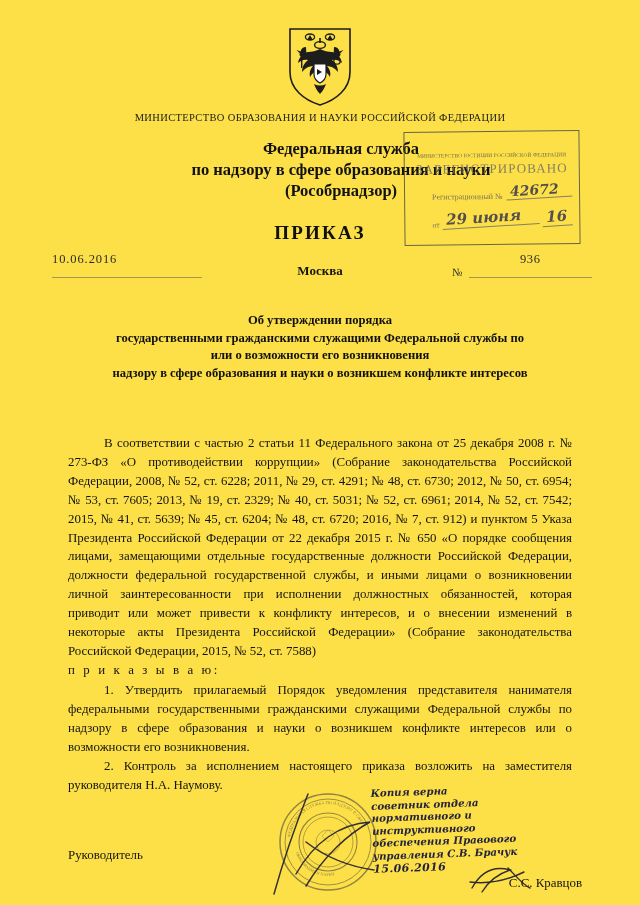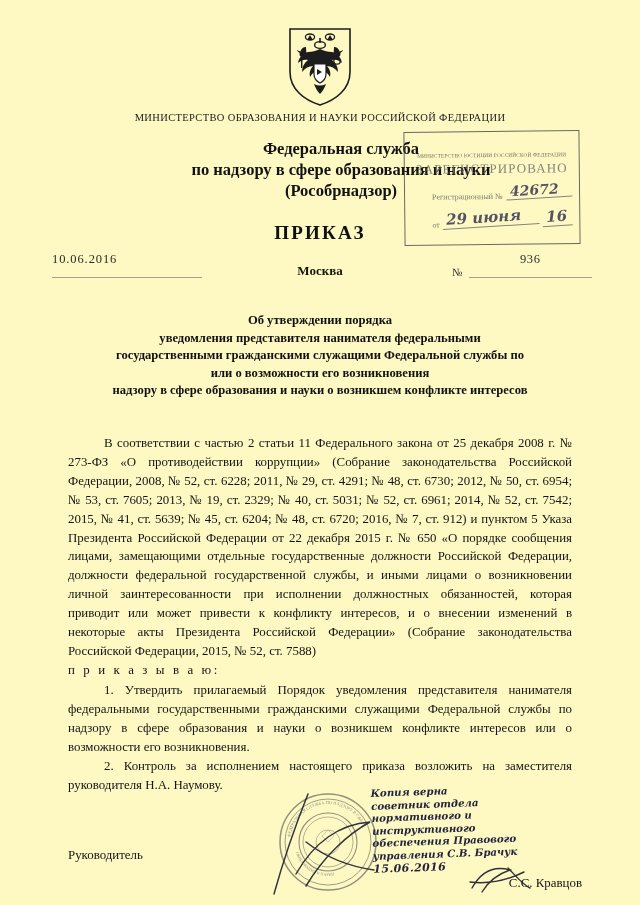--- a/index.html
+++ b/index.html
@@ -4,21 +4,21 @@
 <style>
   html, body {
     margin: 0;
     padding: 0;
     background: #ffffff;
   }
   .page {
     position: relative;
     width: 640px;
     height: 905px;
-    background: #fef9c3;
+    background: #fde047;
     font-family: "Liberation Serif", "DejaVu Serif", serif;
     color: #1b1b1b;
     overflow: hidden;
   }
 
   
   .emblem {
     position: absolute;
     left: 0;
     right: 0;
@@ -329,21 +329,20 @@
 
   <div class="meta-date">10.06.2016</div>
   <div class="meta-city">Москва</div>
   <div class="meta-number">
     <span class="nsign">№</span>
     <span class="nval">936</span>
   </div>
 
   <div class="subject">
     <span class="ln">Об утверждении порядка</span>
-    <span class="ln">уведомления  представителя нанимателя федеральными</span>
     <span class="ln">государственными гражданскими служащими Федеральной службы по</span>
     <span class="ln">или о возможности его возникновения</span>
     <span class="ln">надзору в сфере образования и науки о возникшем конфликте интересов</span>
   </div>
 
   <div class="body">
     <p class="indent">В соответствии с частью 2 статьи 11 Федерального закона от 25 декабря 2008 г. № 273-ФЗ «О противодействии коррупции» (Собрание законодательства Российской Федерации, 2008, № 52, ст. 6228; 2011, № 29, ст. 4291; № 48, ст. 6730; 2012, № 50, ст. 6954; № 53, ст. 7605; 2013, № 19, ст. 2329; № 40, ст. 5031; № 52, ст. 6961; 2014, № 52, ст. 7542; 2015, № 41, ст. 5639; № 45, ст. 6204; № 48, ст. 6720; 2016, № 7, ст. 912) и пунктом 5 Указа Президента Российской Федерации от 22 декабря 2015 г. № 650 «О порядке сообщения лицами, замещающими отдельные государственные должности Российской Федерации, должности федеральной государственной службы, и иными лицами о возникновении личной заинтересованности при исполнении должностных обязанностей, которая приводит или может привести к конфликту интересов, и о внесении изменений в некоторые акты Президента Российской Федерации» (Собрание законодательства Российской Федерации, 2015, № 52, ст. 7588)</p>
     <p class="spaced">п р и к а з ы в а ю:</p>
     <p class="item">1. Утвердить прилагаемый Порядок уведомления представителя нанимателя федеральными государственными гражданскими служащими Федеральной службы по надзору в сфере образования и науки о возникшем конфликте интересов или о возможности его возникновения.</p>
     <p class="item">2. Контроль за исполнением настоящего приказа возложить на заместителя руководителя Н.А. Наумову.</p>

